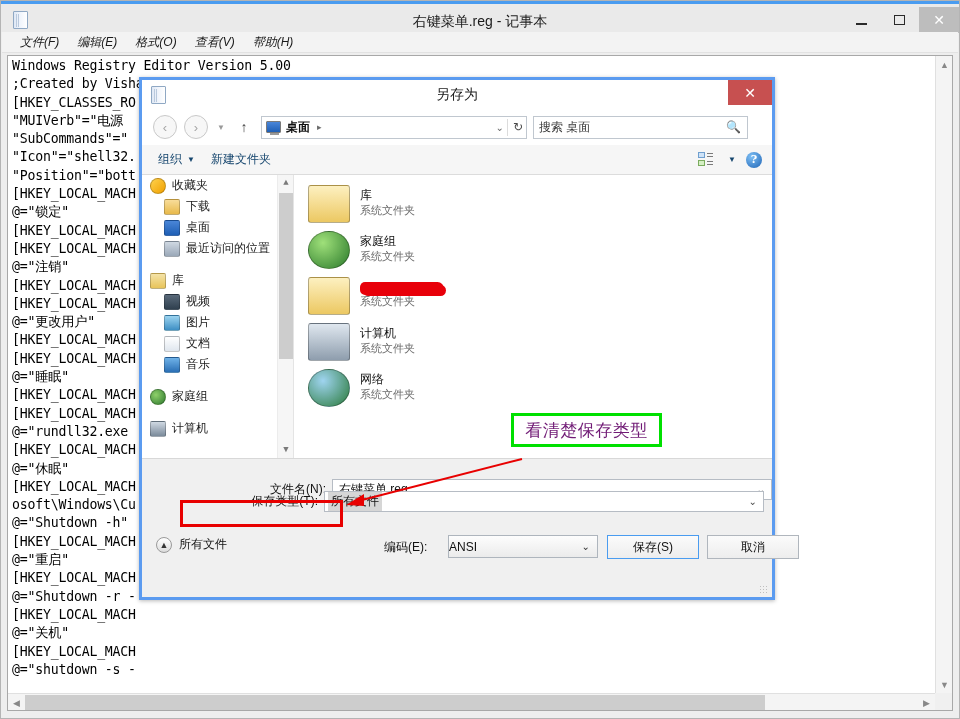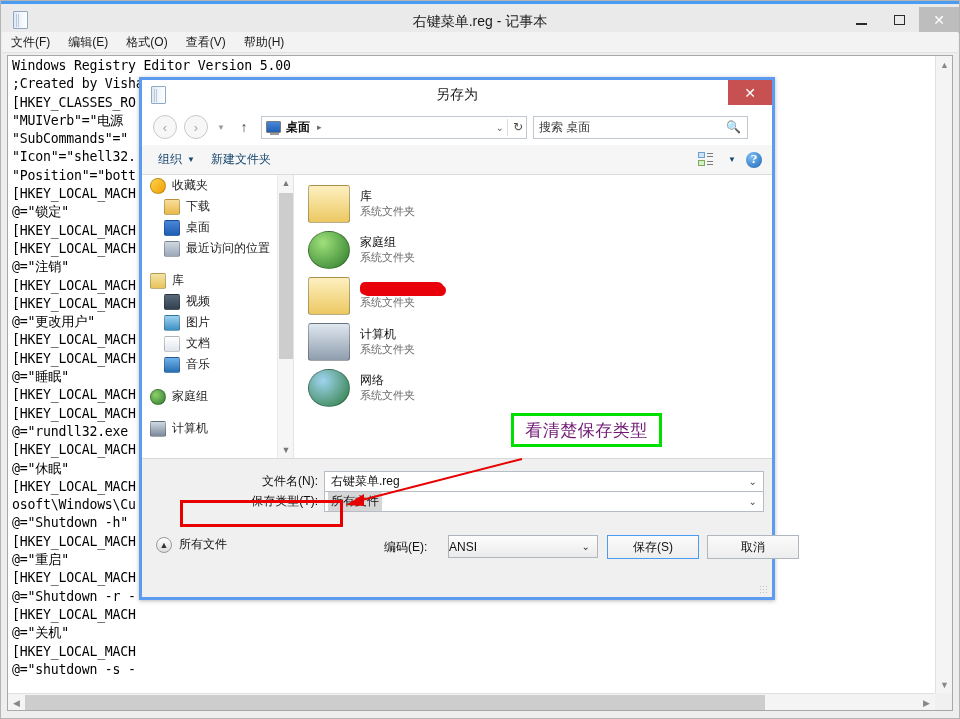--- a/index.html
+++ b/index.html
@@ -45,22 +45,23 @@
   }
   #np-min{ right:78px; }
   #np-max{ right:40px; }
   #np-close{ right:0px; width:40px; background:#bdbdbd; color:#ffffff; }
   .mini-dash{ width:11px; height:2px; background:#2a2a2a; margin-top:7px;}
   .mini-sq{ width:11px; height:10px; border:1.5px solid #2a2a2a;}
   .mini-x{ font-size:14px; line-height:1; color:#fff; font-family:"DejaVu Sans",sans-serif;}
 
   #np-menubar {
     position: absolute; left: 1px; top: 31px; width: 956px; height: 21px;
-    background: #f3f3f3; display: flex; align-items: center; 
+    background: #f3f3f3; display: flex; align-items: center; padding-left: 9px;
     border-bottom:1px solid #e2e2e2;
+    font-style:italic;
   }
   .np-menuitem {
     font-size: 12px; color: #1a1a1a; padding: 0 9px; line-height:20px; cursor:default;
   }
 
   #np-textarea-wrap {
     position: absolute; left: 6px; top: 54px; width: 946px; height: 656px;
     background:#ffffff; border:1px solid #a8a8a8;
   }
   #np-text {
@@ -167,21 +168,21 @@
   #view-icon .vi-b{position:absolute;left:0;top:8px;width:7px;height:6px;background:#d5efc4;border:1px solid #7aab5e;}
   #view-icon .vi-l1{position:absolute;left:9px;top:1px;width:6px;height:1px;background:#7a7a7a;box-shadow:0 3px 0 #7a7a7a;}
   #view-icon .vi-l2{position:absolute;left:9px;top:9px;width:6px;height:1px;background:#7a7a7a;box-shadow:0 3px 0 #7a7a7a;}
   #help-icon{ width:16px;height:16px;border-radius:50%;
     background:radial-gradient(circle at 35% 30%,#7fc0f5,#1d63b5);
     color:#fff;font-size:11px;display:flex;align-items:center;justify-content:center;
     font-family:"DejaVu Serif",serif; font-weight:bold;}
 
   #dlg-body {
     position: absolute; left: 0; top: 95px; width: 630px; height: 283px;
-    background: #ffffff; display: flex;
+    background: #ffffff; display: flex; font-family: Liberation Mono, monospace;
   }
   #dlg-sidebar {
     width: 152px; height: 283px; background: #ffffff; position: relative;
     border-right:1px solid #e4e4e4; overflow:hidden;
   }
   .side-item{
     display:flex; align-items:center; height:21px; font-size:12px; color:#1b1b1b;
     padding-left:8px;
   }
   .side-item.child{ padding-left:22px; }
@@ -492,21 +493,21 @@
             <div class="fr-icon" style="background: radial-gradient(circle at 35% 30%, rgb(159, 212, 240), rgb(42, 122, 58)); border: 1px solid rgba(0, 0, 0, 0.28); border-radius: 50%;"></div>
             <div class="fr-texts">
               <div class="fr-name">网络</div>
               <div class="fr-sub">系统文件夹</div>
             </div>
           </div>
         </div>
     </div>
 
     <div id="dlg-formzone">
-      <div class="form-row" style="left:0;top:12px;">
+      <div class="form-row" style="left:0;top:20px;padding-left:8px;">
         <div class="form-lab" style="width:176px;">文件名(N):</div>
         <div class="form-input" style="width:440px;margin-left:6px;">
           <span>右键菜单.reg</span>
           <span class="form-caret">⌄</span>
         </div>
       </div>
       <div class="form-row" style="left:0;top:32px;">
         <div class="form-lab" style="width:176px;">保存类型(T):</div>
         <div class="form-input" style="width:440px;margin-left:6px;">
           <span class="sel-highlight">所有文件</span>

